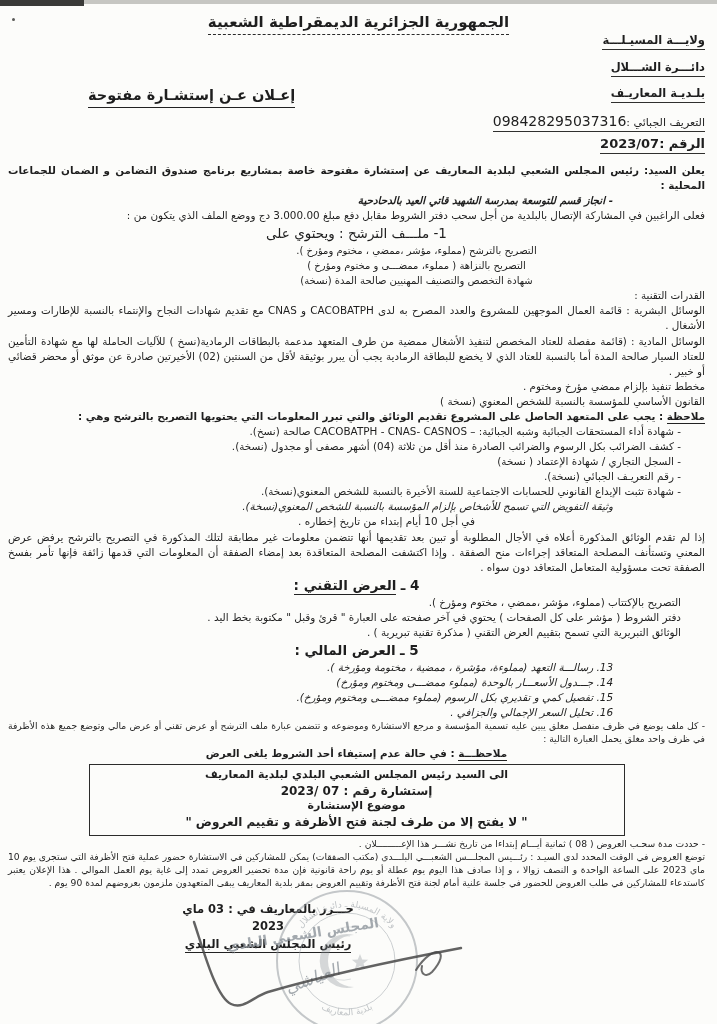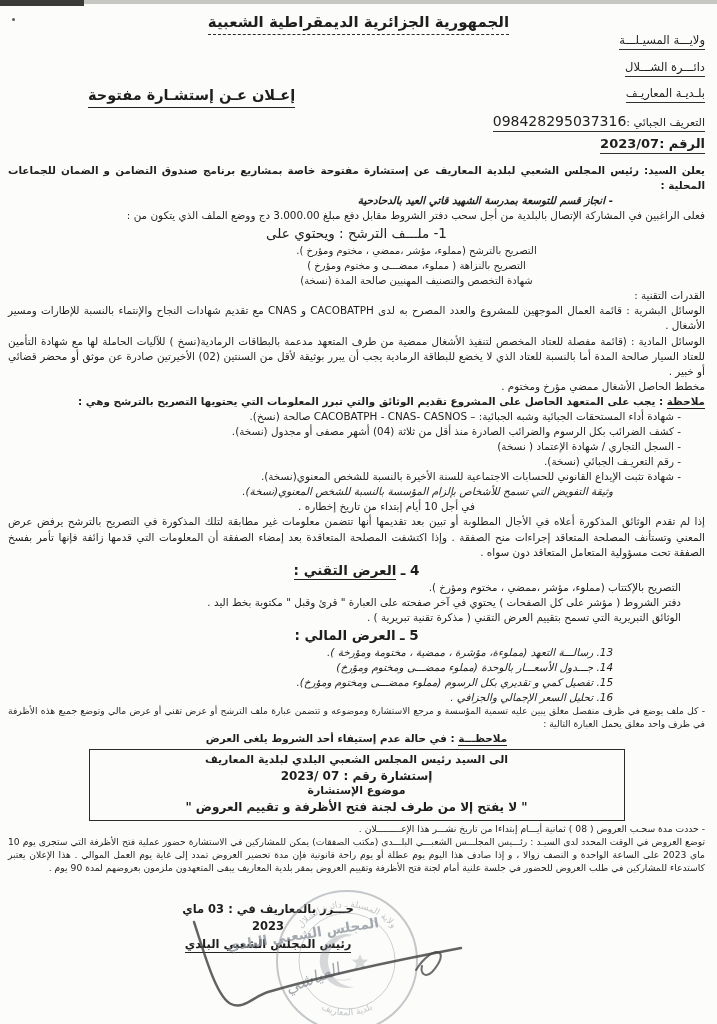--- a/index.html
+++ b/index.html
@@ -19,21 +19,21 @@
   .artifact-dot{position:absolute;left:12px;top:18px;width:3px;height:3px;background:#5a5a58;border-radius:50%;}
 
   
   .republic-title{
     text-align:center;font-weight:bold;font-size:15px;
     padding-top:13px;
   }
   .republic-title span{border-bottom:1.6px dashed #2a2a2a;padding-bottom:3px;}
   .header-zone{position:relative;height:128px;}
   .gov-block{position:absolute;top:2px;right:12px;text-align:right;}
-  .gov-line{font-weight:normal;font-size:11.5px;margin-bottom:13px;}
+  .gov-line{font-weight:bold;font-size:11.5px;margin-bottom:13px;}
   .gov-line span{border-bottom:1px solid #30302e;padding-bottom:2px;letter-spacing:.5px;}
   .gov-line.small-gap{margin-bottom:12px;}
   .tax-line{font-size:11px;font-weight:normal;margin-bottom:7px;}
   .tax-line span{border-bottom:1px solid #30302e;padding-bottom:2px;}
   .tax-line .num{font-size:14px;}
   .ref-line{font-size:13px;font-weight:bold;}
   .ref-line span{border-bottom:1px solid #30302e;padding-bottom:2px;}
   .announcement-title{
     position:absolute;top:56px;left:88px;
     font-weight:bold;font-size:14.5px;
@@ -124,21 +124,22 @@
     <div class="ln just">فعلى الراغبين في المشاركة الإتصال بالبلدية من أجل سحب دفتر الشروط مقابل دفع مبلغ 3.000.00 دج ووضع الملف الذي يتكون من :</div>
 
     <div class="sec-head"><span>1- </span><span>ملـــف الترشح : ويحتوي على</span></div>
     <div class="item-c">التصريح بالترشح (مملوء، مؤشر ،ممضي ، مختوم ومؤرخ ).</div>
     <div class="item-c">التصريح بالنزاهة ( مملوء، ممضـــى و مختوم ومؤرخ )</div>
     <div class="item-c">شهادة التخصص والتصنيف المهنيين صالحة المدة (نسخة)</div>
 
     <div class="ln">القدرات التقنية :</div>
     <div class="ln just">الوسائل البشرية : قائمة العمال الموجهين للمشروع والعدد المصرح به لدى CACOBATPH و CNAS مع تقديم شهادات النجاح والإنتماء بالنسبة للإطارات ومسير الأشغال .</div>
     <div class="ln just">الوسائل المادية : (قائمة مفصلة للعتاد المخصص لتنفيذ الأشغال ممضية من طرف المتعهد مدعمة بالبطاقات الرمادية(نسخ ) للآليات الحاملة لها مع شهادة التأمين للعتاد السيار صالحة المدة أما بالنسبة للعتاد الذي لا يخضع للبطاقة الرمادية يجب أن يبرر بوثيقة لأقل من السنتين (02) الأخيرتين صادرة عن موثق أو محضر قضائي أو خبير .</div>
-    <div class="ln">مخطط الحاصل الأشغال ممضي مؤرخ ومختوم .</div>
+    <div class="ln">مخطط تنفيذ بإلزام ممضي مؤرخ ومختوم .</div>
+    <div class="ln">القانون الأساسي للمؤسسة بالنسبة للشخص المعنوي (نسخة )</div>
 
     <div class="ln just"><span class="b ulab">ملاحظة</span><span class="b"> : يجب على المتعهد الحاصل على المشروع تقديم الوثائق والتي تبرر المعلومات التي يحتويها التصريح بالترشح وهي :</span></div>
     <div class="ln in1">- شهادة أداء المستحقات الجبائية وشبه الجبائية: – CACOBATPH - CNAS- CASNOS صالحة (نسخ).</div>
     <div class="ln in1">- كشف الضرائب بكل الرسوم والضرائب الصادرة منذ أقل من ثلاثة (04) أشهر مصفى أو مجدول (نسخة).</div>
     <div class="ln in1">- السجل التجاري / شهادة الإعتماد ( نسخة)</div>
     <div class="ln in1">- رقم التعريـف الجبائي (نسخة).</div>
     <div class="ln in1">- شهادة تثبت الإيداع القانوني للحسابات الاجتماعية للسنة الأخيرة بالنسبة للشخص المعنوي(نسخة).</div>
     <div class="ln in2">وثيقة التفويض التي تسمح للأشخاص بإلزام المؤسسة بالنسبة للشخص المعنوي(نسخة).</div>
     <div class="ln in3">في أجل 10 أيام إبتداء من تاريخ إخطاره .</div>
 

